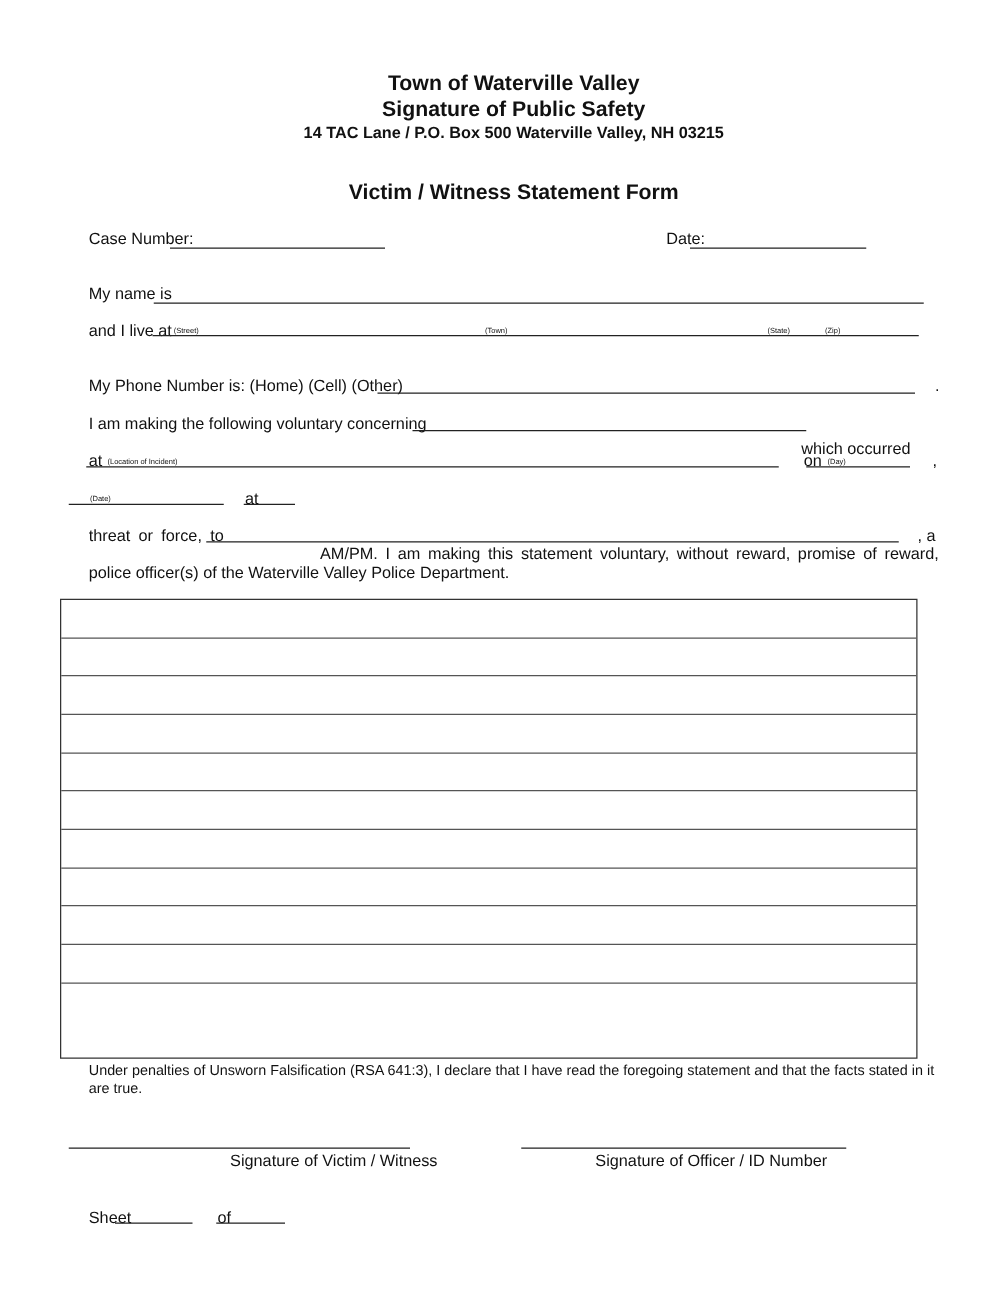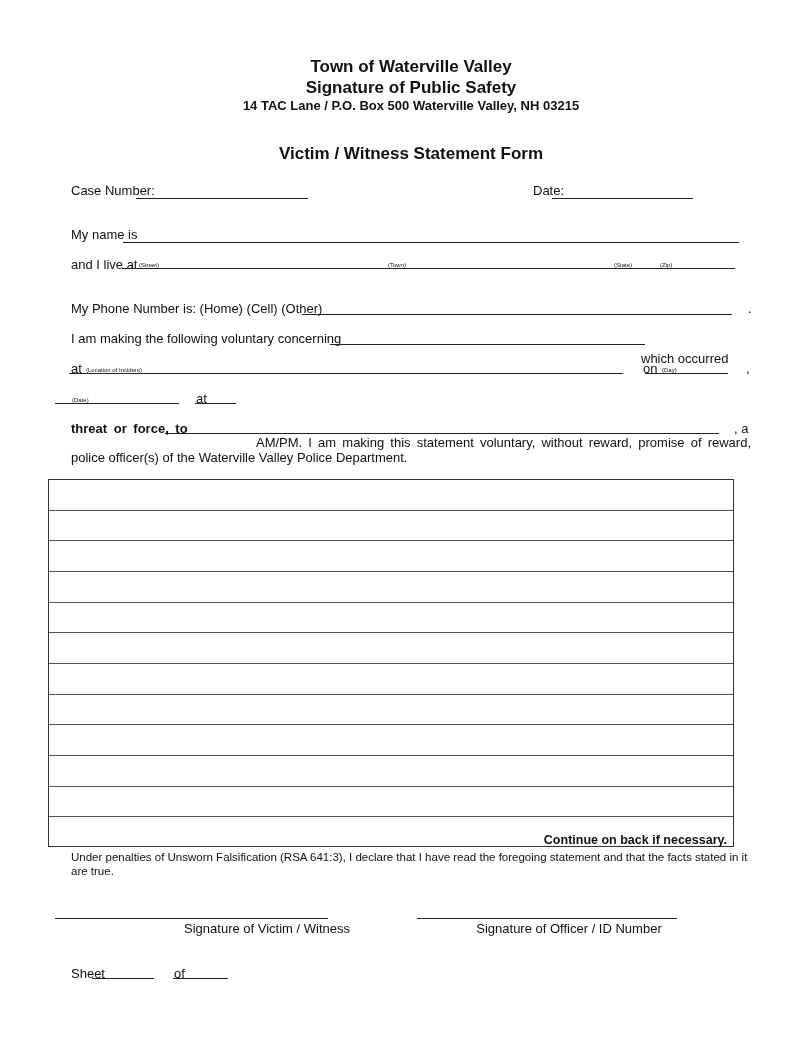--- a/index.html
+++ b/index.html
@@ -61,41 +61,38 @@
 <div class="line" style="left:645px;top:373px;width:83px;"></div>
 <span class="abs tiny" style="left:646px;top:367px;">(Day)</span>
 <span class="abs txt" style="left:730px;top:361px;">,</span>
 
 <div class="line" style="left:55px;top:403px;width:124px;"></div>
 <span class="abs tiny" style="left:56px;top:397px;">(Date)</span>
 <span class="abs txt" style="left:180px;top:391px;">at</span>
 <div class="line" style="left:195px;top:403px;width:41px;"></div>
 <span class="abs txt" style="left:240px;top:391px;width:495px;text-align:justify;text-align-last:justify;margin-top:44px;">AM/PM.  I am making this statement voluntary, without reward, promise of reward,</span>
 
-<span class="abs txt" style="left:55px;top:421px;word-spacing:3px;font-weight:bold;">threat or force, to</span>
+<span class="abs txt" style="left:55px;top:421px;word-spacing:3px;">threat or force, to</span>
 <div class="line" style="left:165px;top:433px;width:554px;"></div>
 <span class="abs txt" style="left:718px;top:421px;">, a</span>
 
 <span class="abs txt" style="left:55px;top:450px;">police officer(s) of the Waterville Valley Police Department.</span>
 
 <div class="box">
   <div class="row"></div>
   <div class="row"></div>
   <div class="row"></div>
   <div class="row"></div>
   <div class="row"></div>
   <div class="row"></div>
   <div class="row"></div>
   <div class="row"></div>
   <div class="row"></div>
   <div class="row"></div>
   <div class="row"></div>
-  <div class="row">
-    <span class="cont">Continue on back if necessary.</span>
-  </div>
 </div>
 
 <div class="abs small" style="left:55px;top:850px;width:680px;white-space:normal;line-height:14px;">Under penalties of Unsworn Falsification (RSA 641:3), I declare that I have read the foregoing statement and that the facts stated in it are true.</div>
 
 <div class="line" style="left:55px;top:918px;width:273px;"></div>
 <span class="abs txt" style="left:61px;top:921px;width:273px;text-align:right;">Signature of Victim / Witness</span>
 <div class="line" style="left:417px;top:918px;width:260px;"></div>
 <span class="abs txt" style="left:417px;top:921px;width:272px;text-align:center;">Signature of Officer / ID Number</span>
 
 <span class="abs txt" style="left:55px;top:966px;">Sheet</span>

